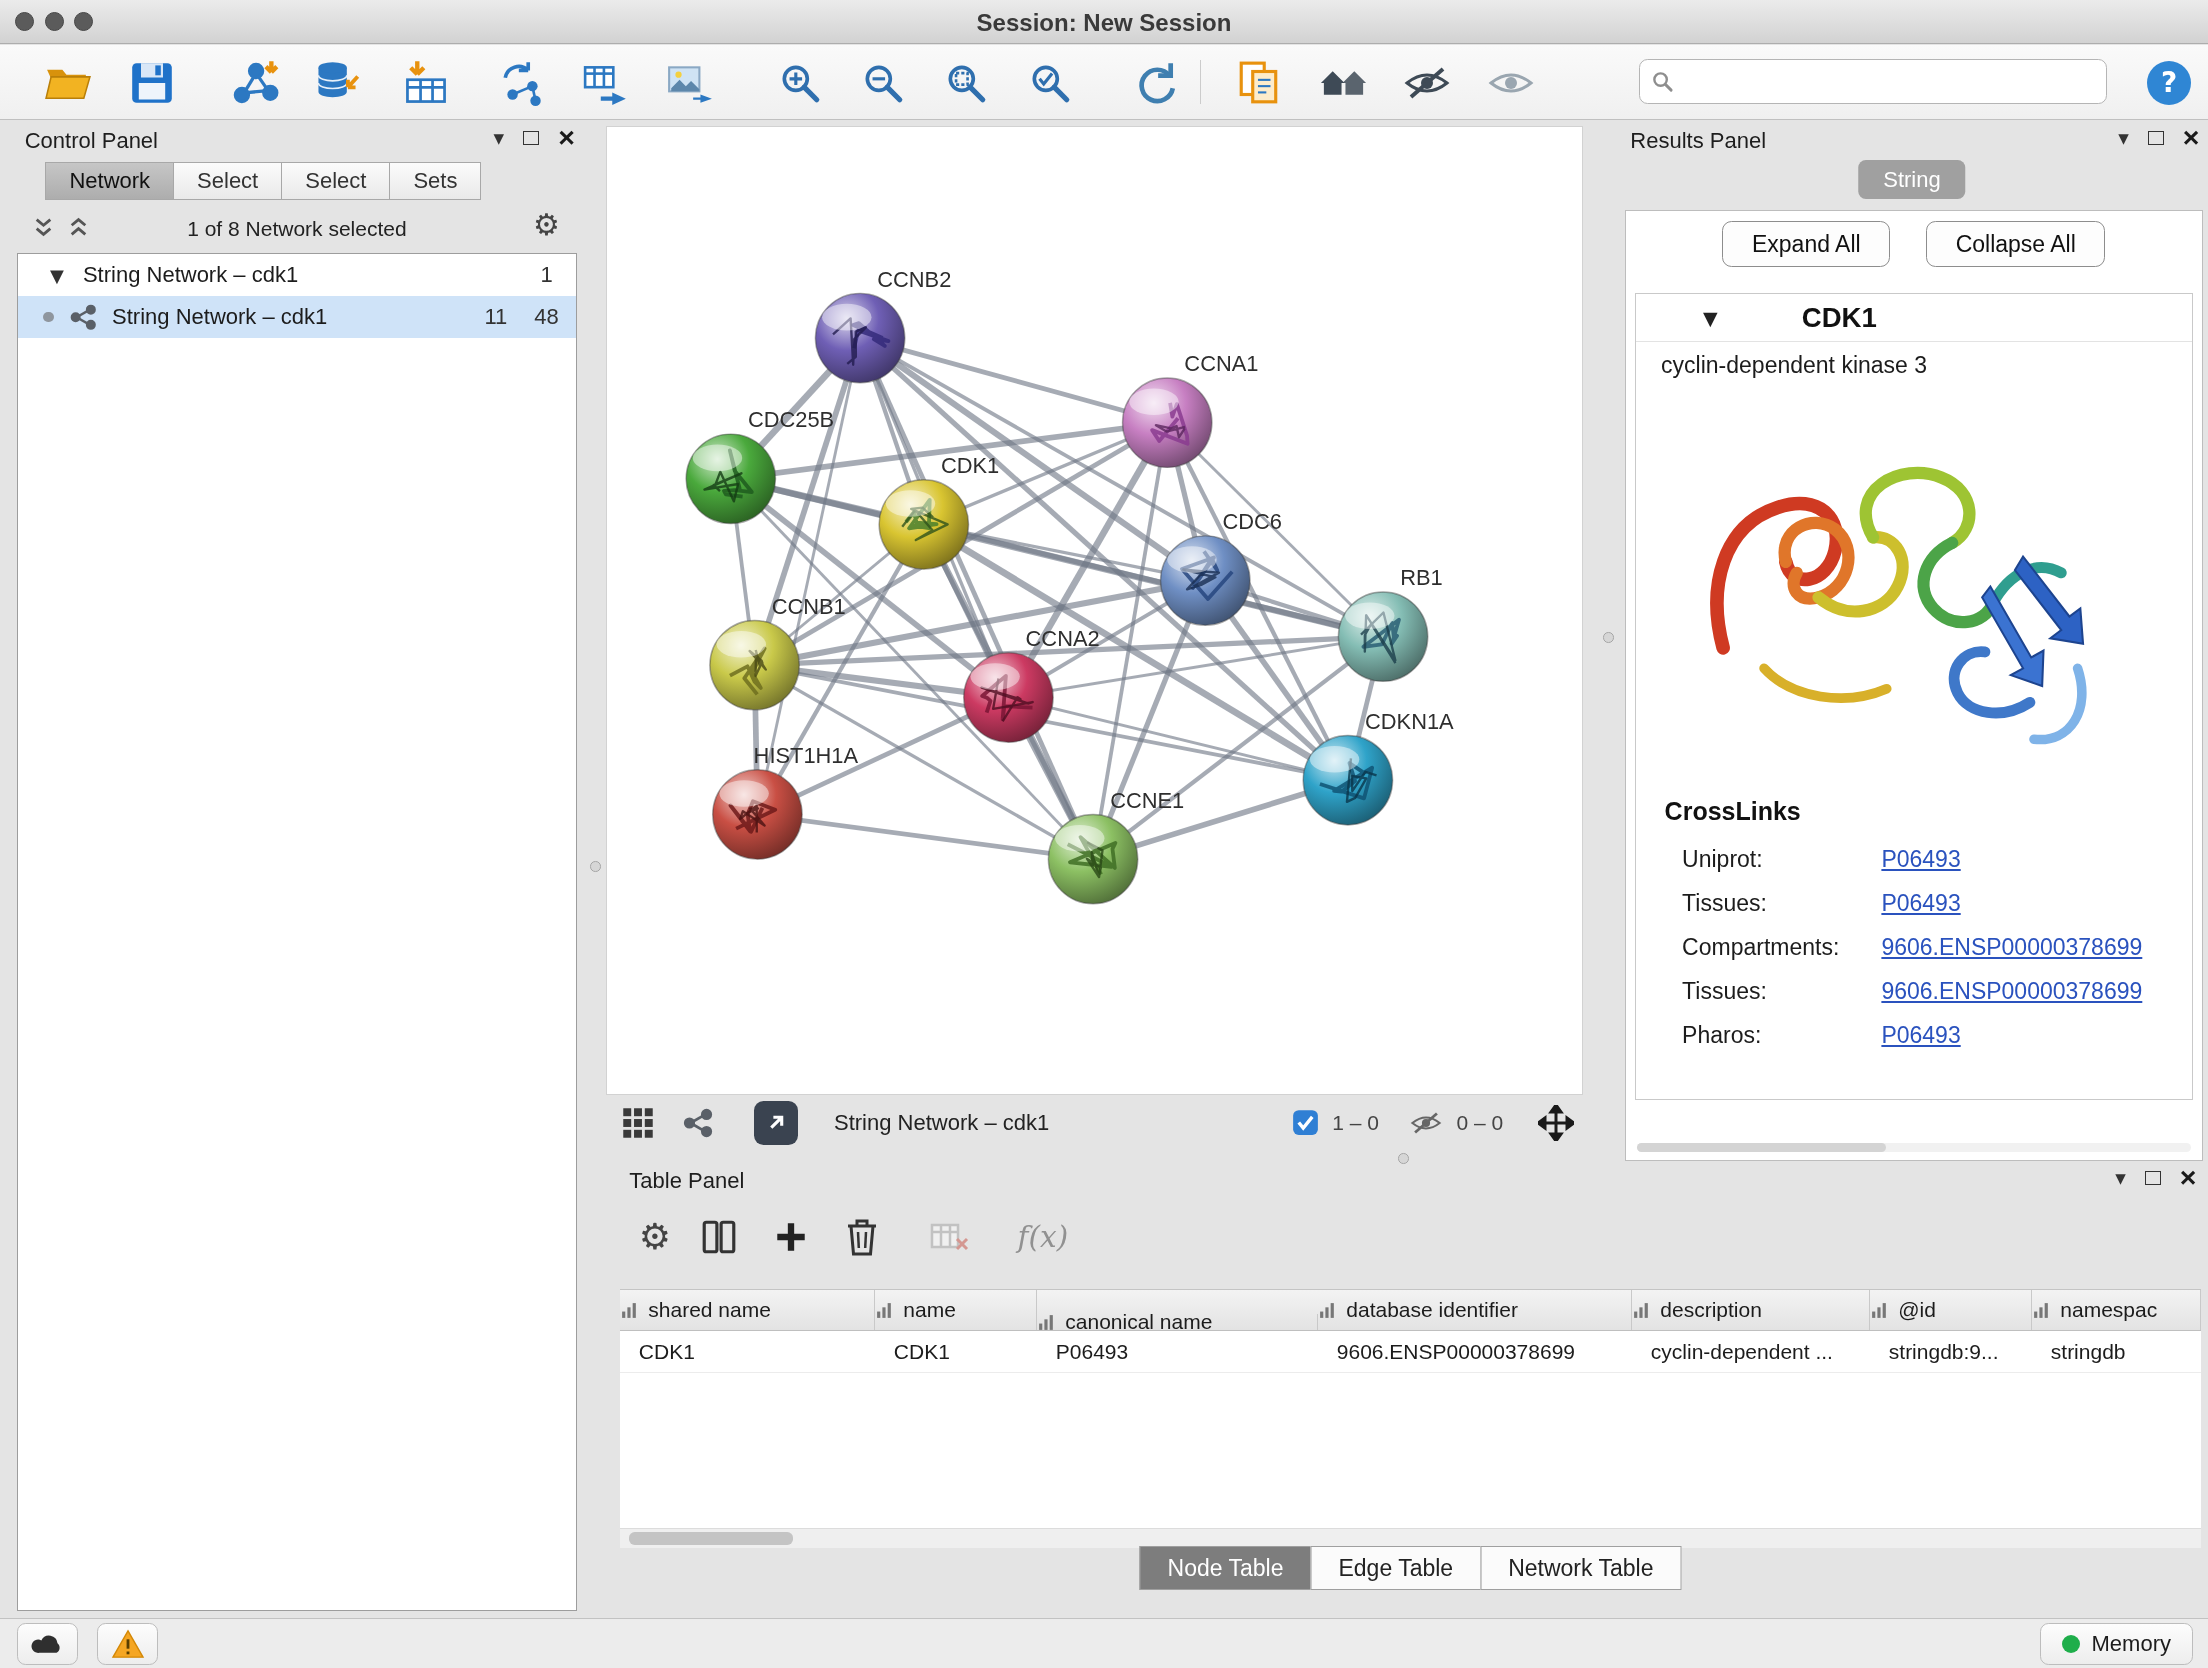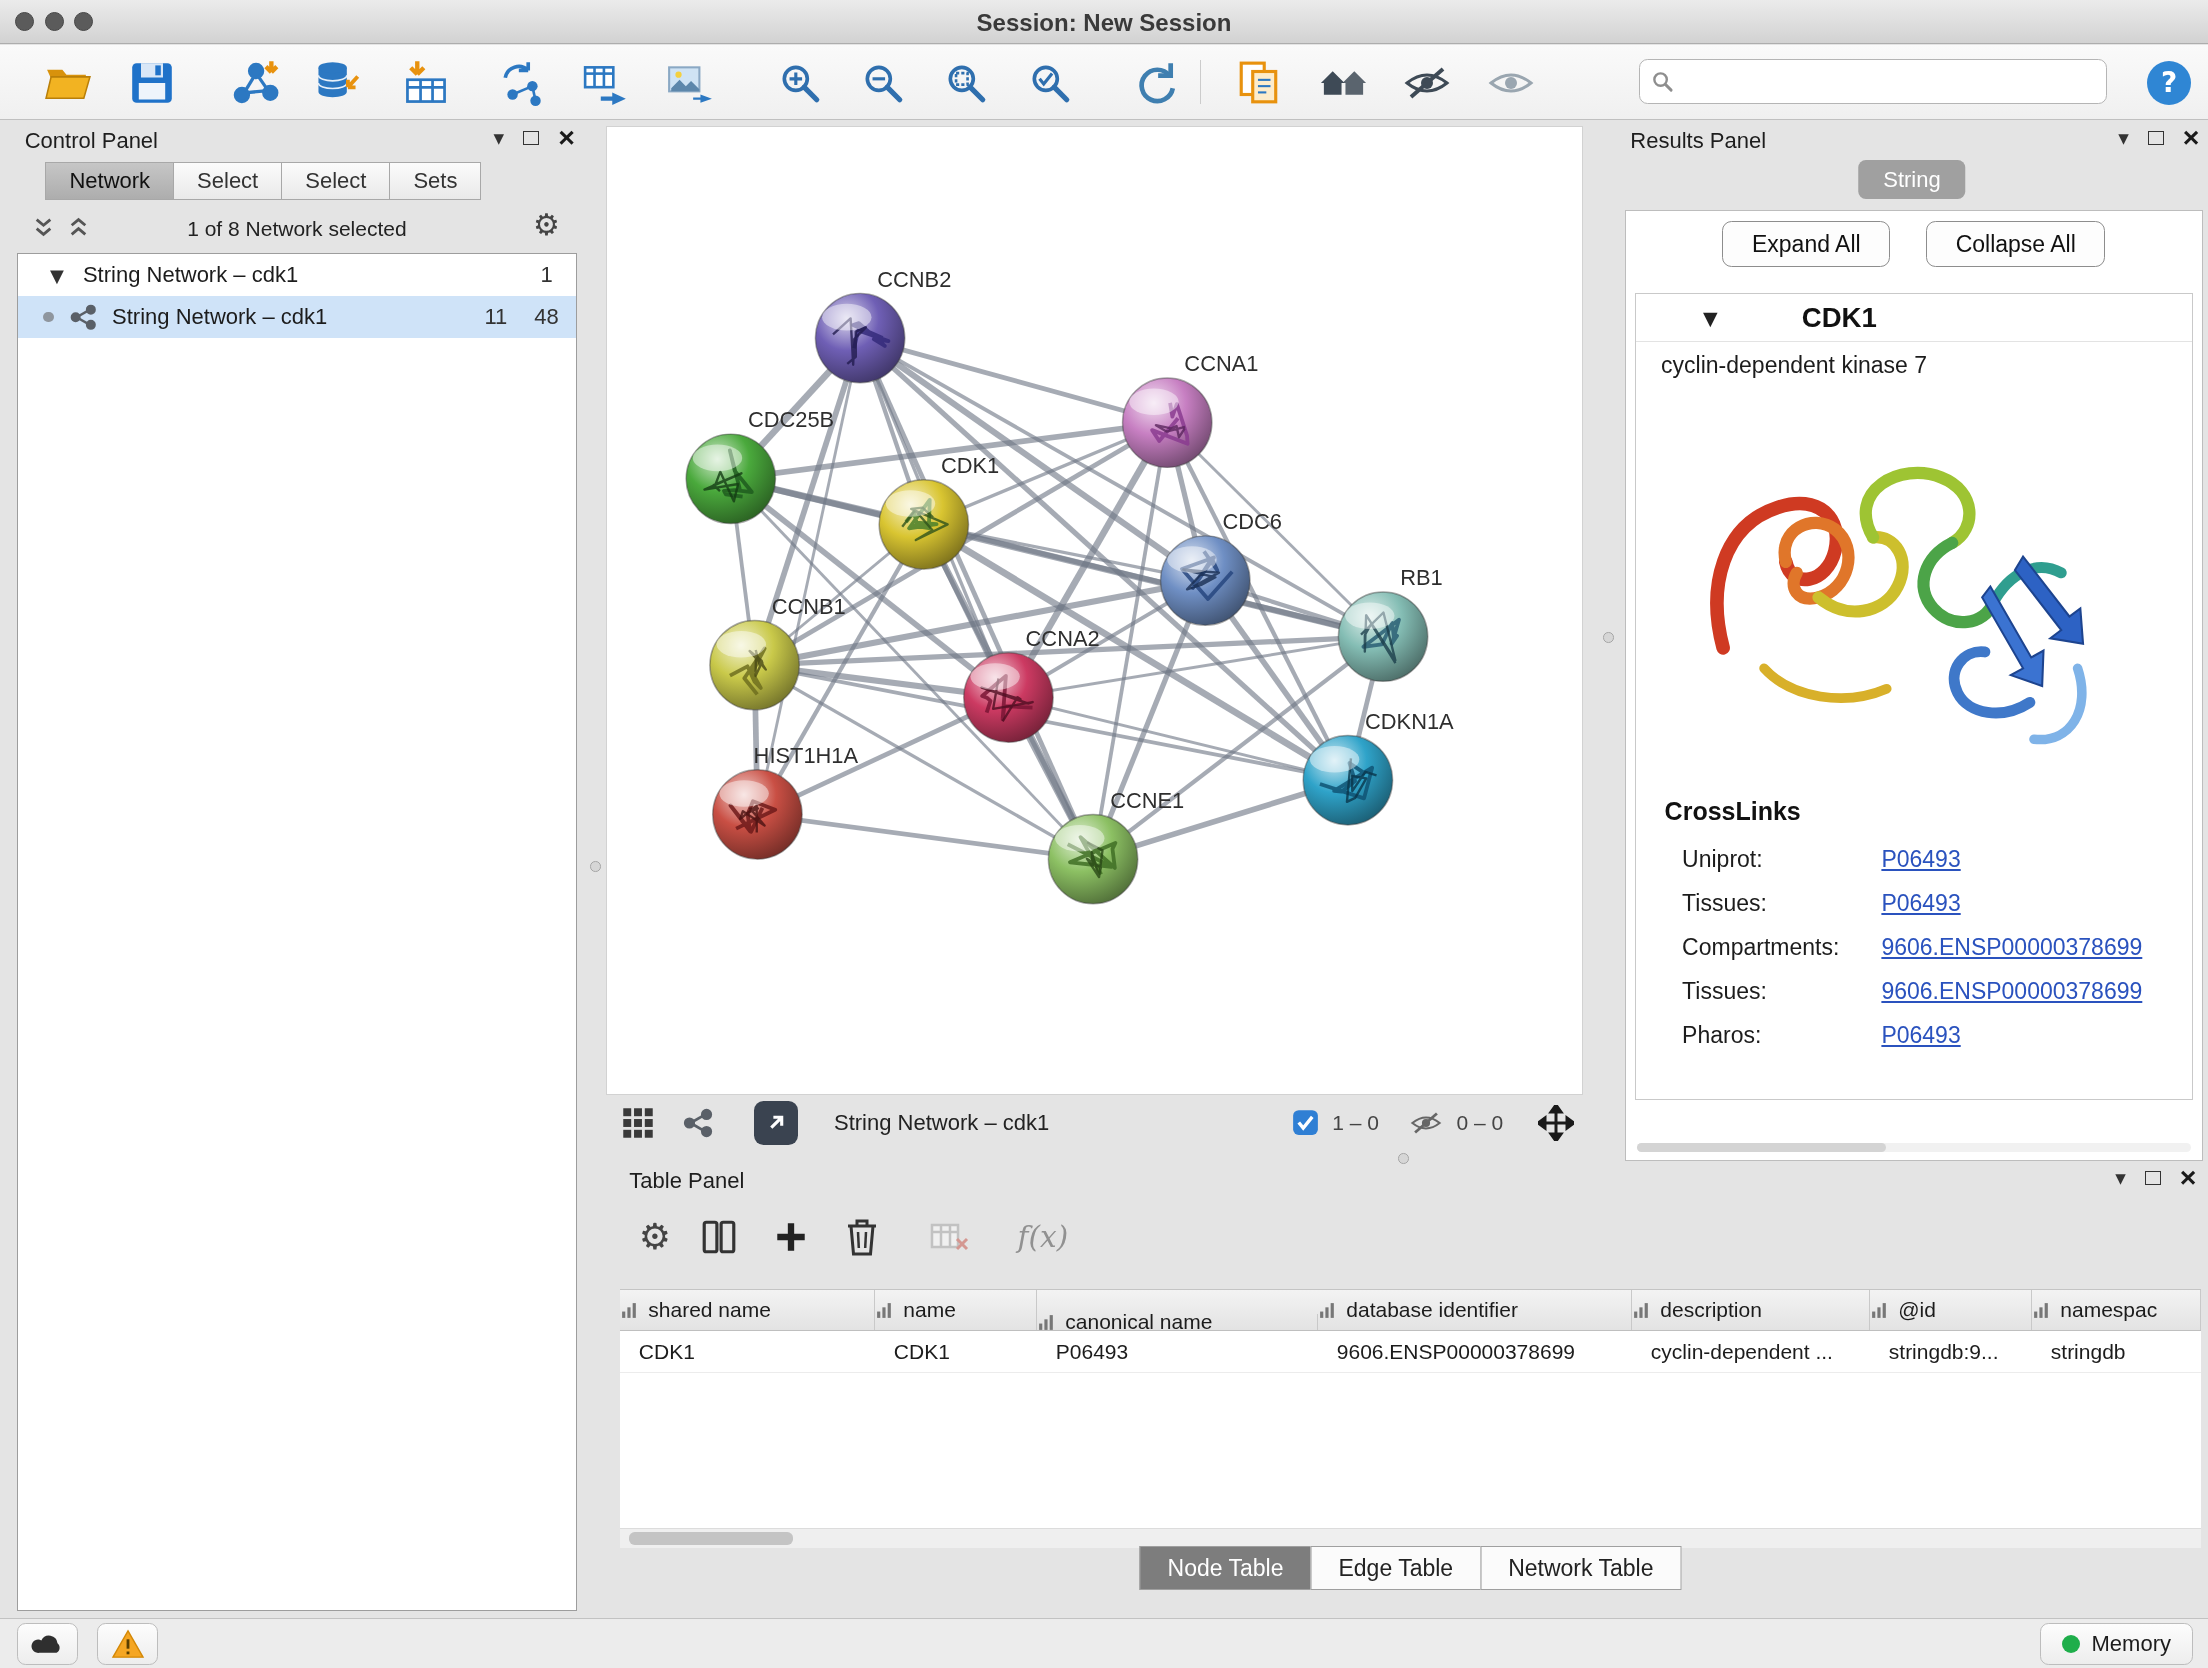--- a/index.html
+++ b/index.html
@@ -637,21 +637,21 @@
     <div id="rp-buttons">
       <button class="rp-btn">Expand All</button>
       <button class="rp-btn">Collapse All</button>
     </div>
 
     <div id="rp-section">
       <div id="rp-sec-head">
         <span class="tri">▼</span>
         <span id="rp-protein-name">CDK1</span>
       </div>
-      <div id="rp-protein-desc">cyclin-dependent kinase 7</div>
+      <div id="rp-protein-desc">cyclin-dependent kinase 3</div>
 
       <div id="rp-structure">
         <svg viewBox="0 0 340 300" width="476" height="409">
           <g fill="none" stroke-linecap="round">
             <path d="M30 195 C18 150 30 105 70 92 C100 82 118 100 112 124 C106 148 80 152 76 132" stroke="#cf3a22" stroke-width="10"></path>
             <path d="M76 132 C70 108 96 96 112 108 C130 122 122 152 100 158 C84 162 78 150 84 140" stroke="#e0762a" stroke-width="9"></path>
             <path d="M100 158 C120 175 148 170 158 150 C168 130 156 112 140 114" stroke="#cdbf2d" stroke-width="9"></path>
             <path d="M140 114 C120 80 160 58 190 70 C216 80 216 108 198 118" stroke="#9ec433" stroke-width="9"></path>
             <path d="M198 118 C178 128 170 150 184 166 C198 182 222 178 228 162" stroke="#4ca448" stroke-width="9"></path>
             <path d="M228 162 C240 140 260 130 278 140" stroke="#2f9e8f" stroke-width="8"></path>

